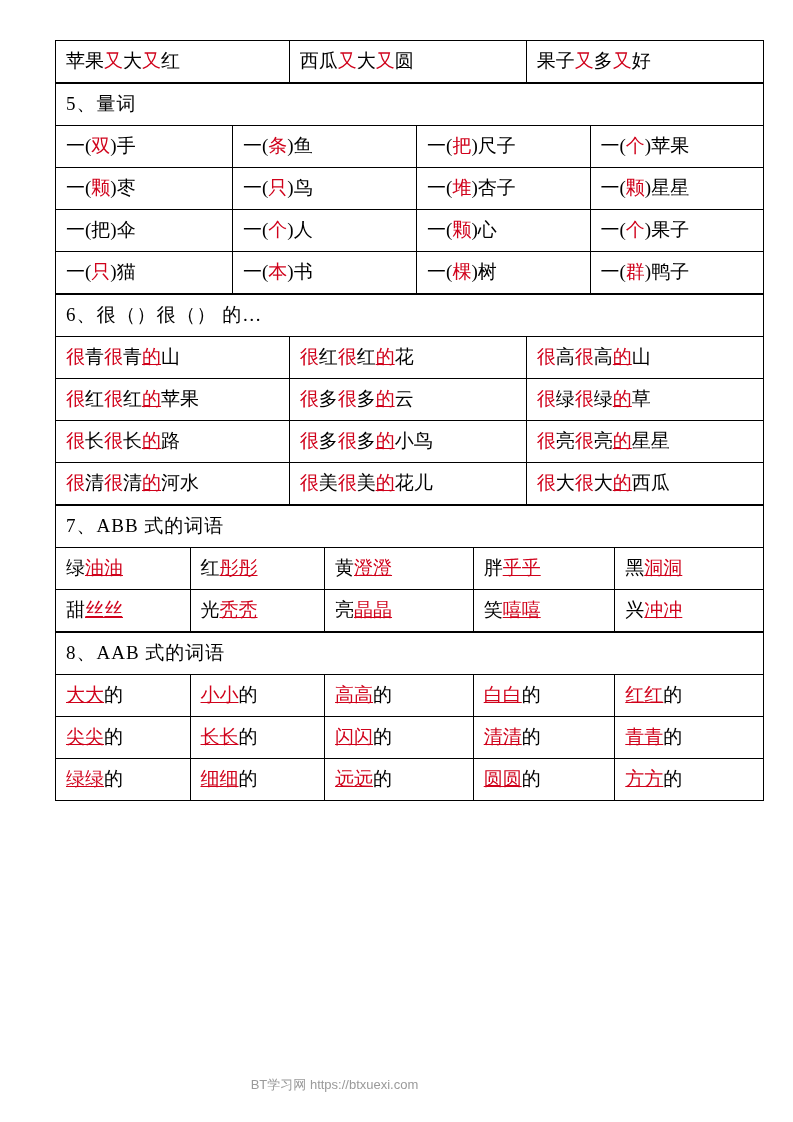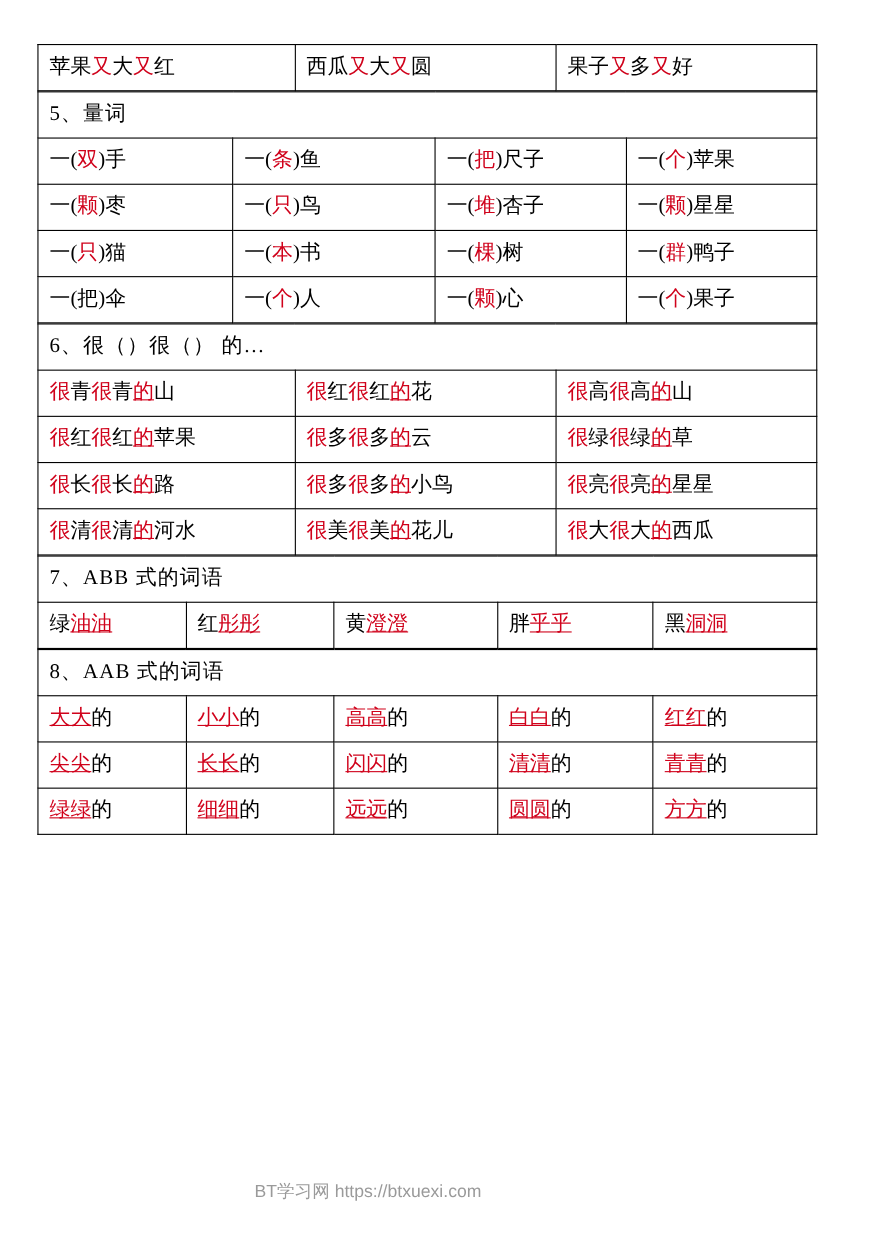--- a/index.html
+++ b/index.html
@@ -8,21 +8,21 @@
     background: #ffffff;
   }
   body {
     width: 793px; height: 1122px;
     font-family: "Liberation Serif", "DejaVu Serif", serif;
     color: #000000;
     position: relative;
   }
   .page {
     width: 669px; height: 1122px;
-    padding: 40px 42px 0 34px;
+    padding: 40px 42px 0 55px;
     position: relative;
     border-radius: 16px;
   }
   table.grid {
     border-collapse: collapse;
     width: 709px;
     table-layout: fixed;
   }
   table.grid td {
     border: 1px solid #000000;
@@ -42,21 +42,21 @@
     height: 46px;
   }
   .r { color: #d0021b; }
   .ru { color: #d0021b; text-decoration: underline; }
   .blk { color: #000000; }
   .footer {
     position: absolute;
     left: 0; right: 0;
     bottom: 28px;
     text-align: center;
-    font-size: 16px;
+    font-size: 13px;
     color: #9a9a9a;
     font-family: "Liberation Sans", sans-serif;
   }
 </style>
 </head>
 <body>
 
 <div class="page">
 
   <table class="grid">
@@ -93,30 +93,30 @@
           <td><span class="blk">一(</span><span class="r">把</span><span class="blk">)尺子</span></td>
           <td><span class="blk">一(</span><span class="r">个</span><span class="blk">)苹果</span></td>
         </tr>
         <tr>
           <td><span class="blk">一(</span><span class="r">颗</span><span class="blk">)枣</span></td>
           <td><span class="blk">一(</span><span class="r">只</span><span class="blk">)鸟</span></td>
           <td><span class="blk">一(</span><span class="r">堆</span><span class="blk">)杏子</span></td>
           <td><span class="blk">一(</span><span class="r">颗</span><span class="blk">)星星</span></td>
         </tr>
         <tr>
+          <td><span class="blk">一(</span><span class="blk">把</span><span class="blk">)伞</span></td>
+          <td><span class="blk">一(</span><span class="r">个</span><span class="blk">)人</span></td>
+          <td><span class="blk">一(</span><span class="r">颗</span><span class="blk">)心</span></td>
+          <td><span class="blk">一(</span><span class="r">个</span><span class="blk">)果子</span></td>
+        </tr>
+        <tr>
           <td><span class="blk">一(</span><span class="r">只</span><span class="blk">)猫</span></td>
           <td><span class="blk">一(</span><span class="r">本</span><span class="blk">)书</span></td>
           <td><span class="blk">一(</span><span class="r">棵</span><span class="blk">)树</span></td>
           <td><span class="blk">一(</span><span class="r">群</span><span class="blk">)鸭子</span></td>
-        </tr>
-        <tr>
-          <td><span class="blk">一(</span><span class="blk">把</span><span class="blk">)伞</span></td>
-          <td><span class="blk">一(</span><span class="r">个</span><span class="blk">)人</span></td>
-          <td><span class="blk">一(</span><span class="r">颗</span><span class="blk">)心</span></td>
-          <td><span class="blk">一(</span><span class="r">个</span><span class="blk">)果子</span></td>
         </tr>
       </tbody>
   </table>
 
   <table class="grid">
     <colgroup>
         <col style="width:33%">
         <col style="width:33.5%">
         <col style="width:33.5%">
       </colgroup>
@@ -163,20 +163,27 @@
       </tr>
     </tbody>
     <tbody>
         <tr>
           <td><span class="blk">绿</span><span class="ru">油油</span></td>
           <td><span class="blk">红</span><span class="ru">彤彤</span></td>
           <td><span class="blk">黄</span><span class="ru">澄澄</span></td>
           <td><span class="blk">胖</span><span class="ru">乎乎</span></td>
           <td><span class="blk">黑</span><span class="ru">洞洞</span></td>
         </tr>
+        <tr>
+          <td><span class="blk">甜</span><span class="ru">丝丝</span></td>
+          <td><span class="blk">光</span><span class="ru">秃秃</span></td>
+          <td><span class="blk">亮</span><span class="ru">晶晶</span></td>
+          <td><span class="blk">笑</span><span class="ru">嘻嘻</span></td>
+          <td><span class="blk">兴</span><span class="ru">冲冲</span></td>
+        </tr>
       </tbody>
   </table>
 
   <table class="grid">
     <colgroup>
         <col style="width:19%">
         <col style="width:19%">
         <col style="width:21%">
         <col style="width:20%">
         <col style="width:21%">

